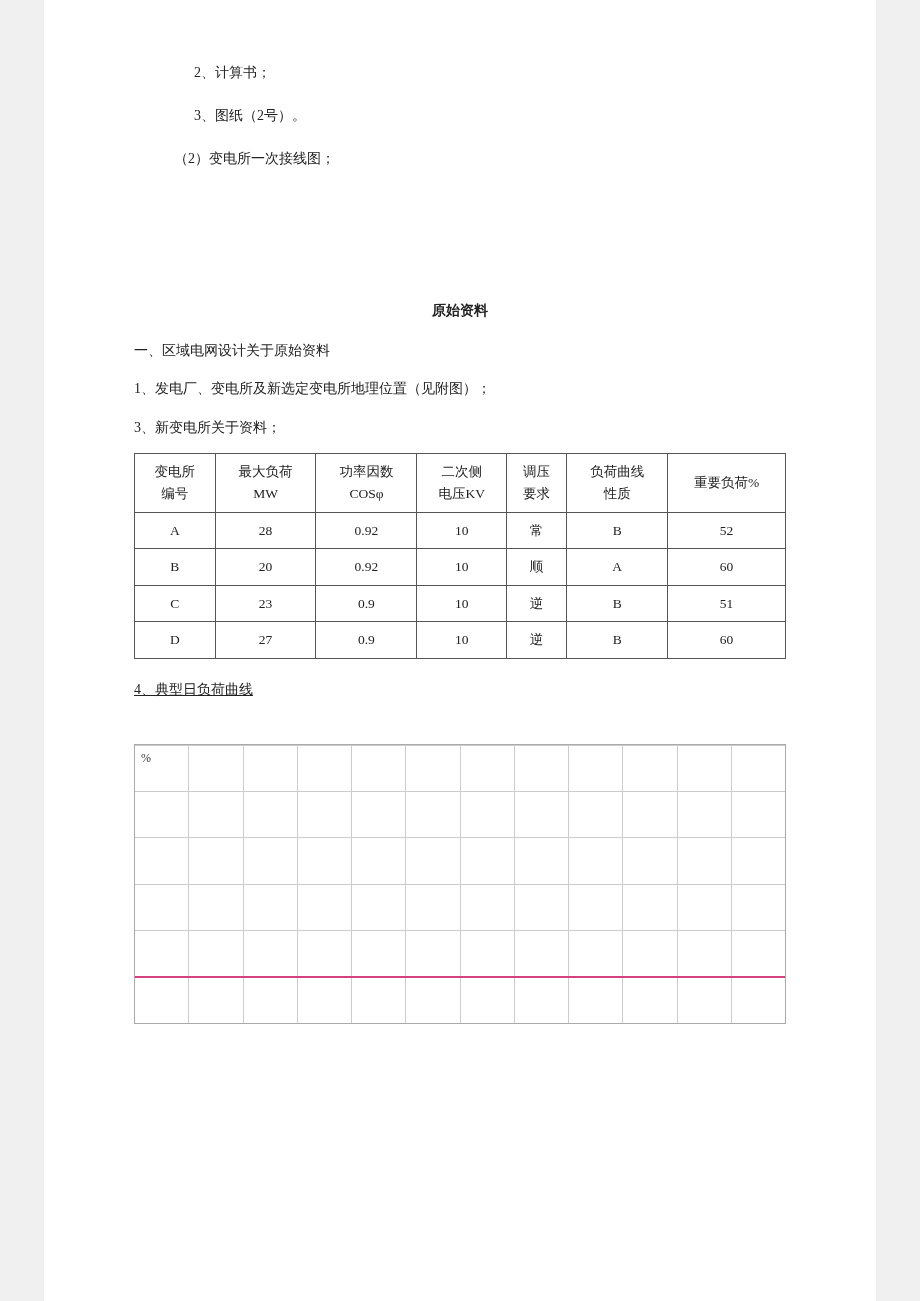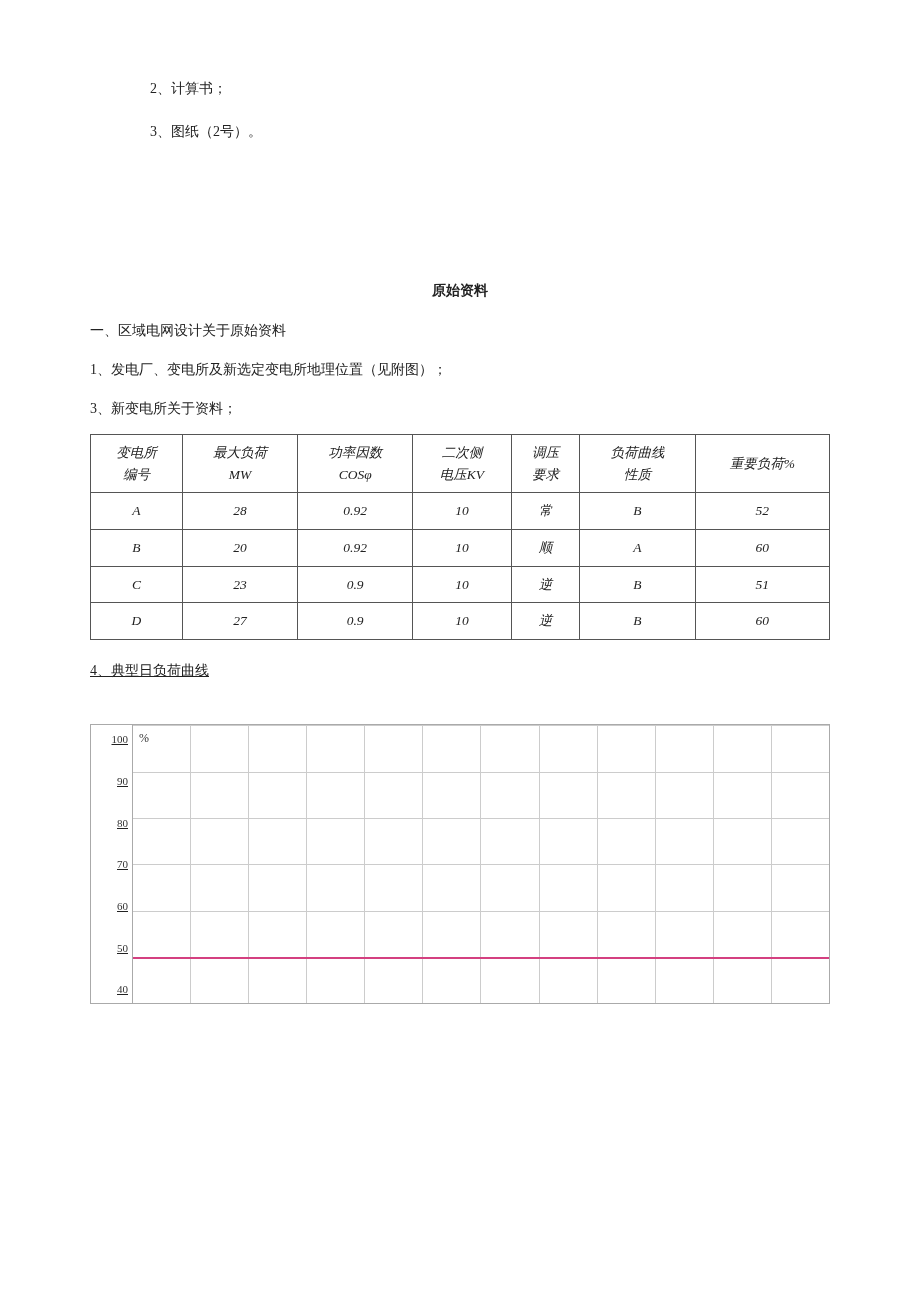--- a/index.html
+++ b/index.html
@@ -7,25 +7,25 @@
       padding: 0;
       box-sizing: border-box;
     }
     body {
       background: #f0f0f0;
       font-family: "SimSun", "宋体", serif;
       font-size: 14px;
       color: #222;
     }
     .page {
-      width: 920px;
+      width: 832px;
       min-height: 1301px;
       background: #fff;
       margin: 0 auto;
-      padding: 76px 90px 60px 90px;
+      padding: 60px 90px 60px 90px;
       position: relative;
     }
     .text-block {
       margin-bottom: 10px;
       line-height: 1.8;
     }
     .indent1 {
       margin-left: 40px;
     }
     .indent2 {
@@ -38,21 +38,20 @@
       margin: 30px 0 18px 0;
     }
     .para {
       margin-bottom: 12px;
       line-height: 1.9;
     }
     table.data-table {
       border-collapse: collapse;
       width: 100%;
       margin: 10px 0 18px 0;
-      font-style: italic;
     }
     table.data-table th,
     table.data-table td {
       border: 1px solid #555;
       text-align: center;
       padding: 7px 6px;
       font-size: 13.5px;
       line-height: 1.6;
     }
     table.data-table th {
@@ -142,20 +141,23 @@
 <div class="page">
 
   <div class="text-block indent2">
     <span>2、计算书；</span>
   </div>
   <div class="spacer-small"></div>
   <div class="text-block indent2">
     <span>3、图纸（2号）。</span>
   </div>
   <div class="spacer-small"></div>
+  <div class="text-block indent1">
+    <span>（2）变电所一次接线图；</span>
+  </div>
 
   <div class="spacer-large"></div>
   <div class="spacer-large"></div>
   <div class="spacer-large"></div>
 
   <div class="section-title">原始资料</div>
 
   <div class="para">一、区域电网设计关于原始资料</div>
   <div class="para">1、发电厂、变电所及新选定变电所地理位置（见附图）；</div>
   <div class="para">3、新变电所关于资料；</div>
@@ -230,29 +232,20 @@
           <td>60</td>
         </tr>
       </tbody>
   </table>
 
   <div class="chart-section">
     <div class="para">4、典型日负荷曲线</div>
     <div class="spacer-medium"></div>
     <div class="chart-container">
 
-      <div class="chart-y-axis" id="y-axis">
-      <div class="chart-y-label">100</div>
-          <div class="chart-y-label">90</div>
-          <div class="chart-y-label">80</div>
-          <div class="chart-y-label">70</div>
-          <div class="chart-y-label">60</div>
-          <div class="chart-y-label">50</div>
-          <div class="chart-y-label">40</div>
-        </div>
 
       <div class="chart-grid-area" id="chart-area">
         <span class="y-unit">%</span>
 
       <div class="grid-line" style="top: 0%;"></div>
           <div class="grid-line" style="top: 16.6667%;"></div>
           <div class="grid-line" style="top: 33.3333%;"></div>
           <div class="grid-line" style="top: 50%;"></div>
           <div class="grid-line" style="top: 66.6667%;"></div>
           <div class="grid-line" style="top: 83.3333%;"></div>

